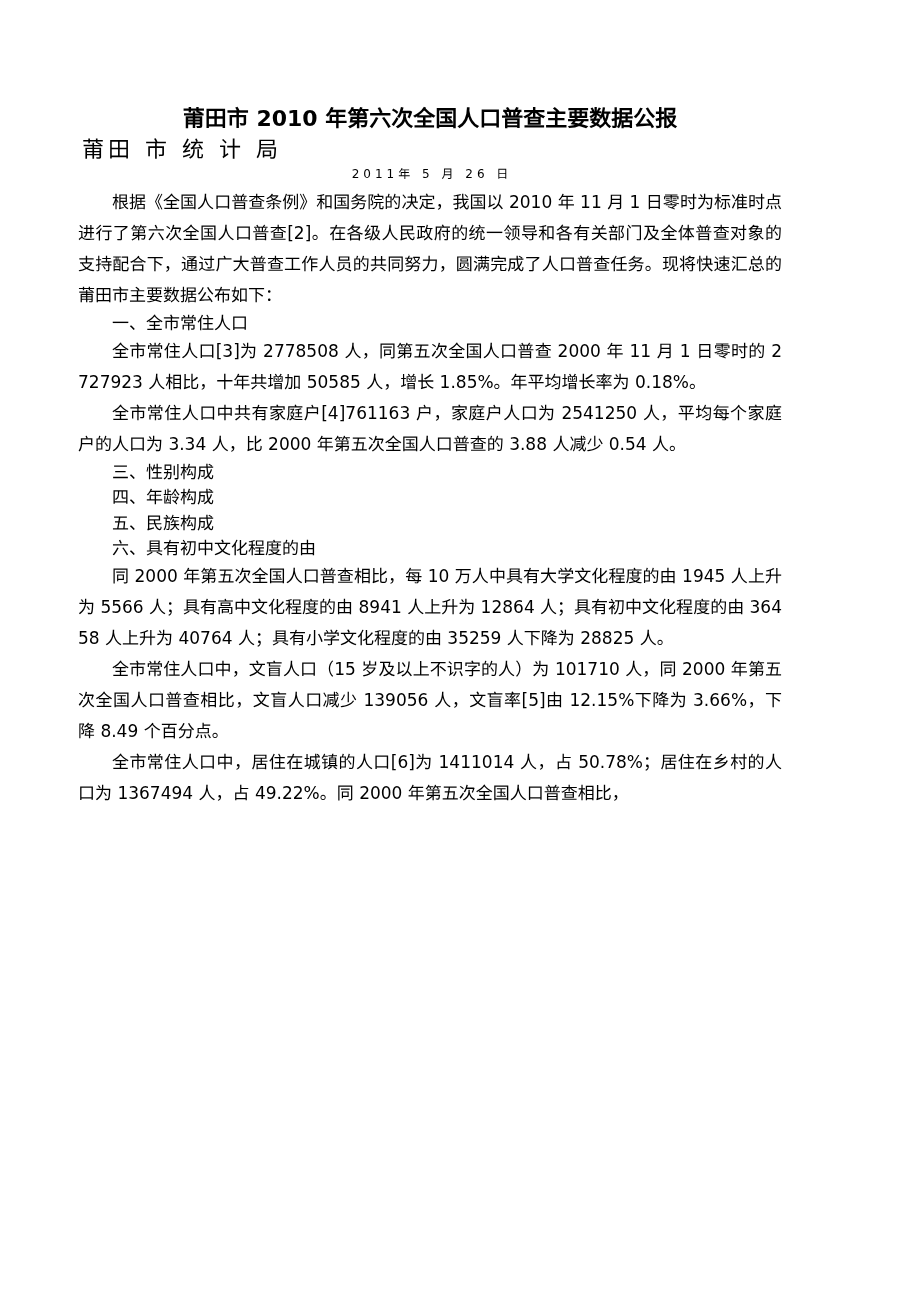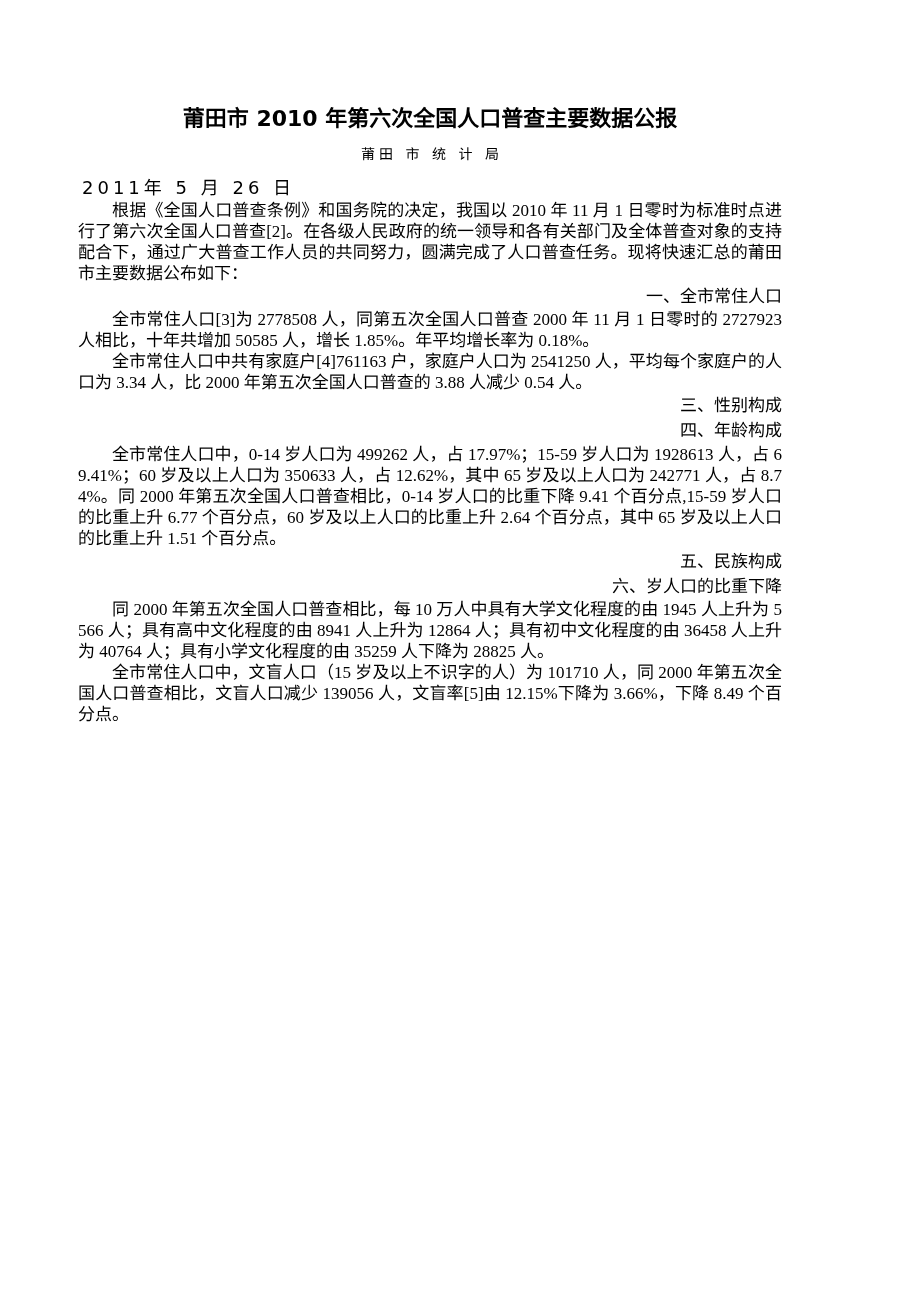--- a/index.html
+++ b/index.html
@@ -30,51 +30,49 @@
   .doc-title {
     font-size: 22px;
     font-weight: bold;
     text-align: center;
     line-height: 30px;
     letter-spacing: 0px;
     margin: 0 0 3px 0;
     white-space: nowrap;
   }
   .doc-subtitle {
-    font-size: 14px;
-    text-align: center;
+    font-size: 22px;
     line-height: 25px;
     letter-spacing: 4px;
-    margin: 8px;
+    margin: 0;
     text-indent: 4px;
   }
   .doc-date {
-    font-size: 18px;
-    text-align: left;
+    font-size: 12px;
+    text-align: center;
     line-height: 25px;
     letter-spacing: 4px;
     margin: 0 0 0 0;
     text-indent: 4px;
   }
   p.para {
     font-size: 17px;
-    line-height: 21px;
+    line-height: 31px;
     margin: 0;
     text-align: justify;
     text-justify: inter-ideograph;
     text-indent: 2em;
     word-break: break-all;
-    font-family: Liberation Serif, serif;
   }
   p.heading {
     font-size: 17px;
     line-height: 25.2px;
     margin: 0;
     text-indent: 2em;
-    text-align: right;
+    text-align: left;
     white-space: nowrap;
   }
 </style>
 </head>
 <body>
 
 <div class="page">
   <div class="doc-body">
 
     <h1 class="doc-title">莆田市 2010 年第六次全国人口普查主要数据公报</h1>
@@ -86,23 +84,23 @@
     <p class="para">根据《全国人口普查条例》和国务院的决定，我国以 2010 年 11 月 1 日零时为标准时点进行了第六次全国人口普查[2]。在各级人民政府的统一领导和各有关部门及全体普查对象的支持配合下，通过广大普查工作人员的共同努力，圆满完成了人口普查任务。现将快速汇总的莆田市主要数据公布如下：</p>
 
     <p class="heading">一、全市常住人口</p>
     <p class="para">全市常住人口[3]为 2778508 人，同第五次全国人口普查 2000 年 11 月 1 日零时的 2727923 人相比，十年共增加 50585 人，增长 1.85%。年平均增长率为 0.18%。</p>
 
     <p class="para">全市常住人口中共有家庭户[4]761163 户，家庭户人口为 2541250 人，平均每个家庭户的人口为 3.34 人，比 2000 年第五次全国人口普查的 3.88 人减少 0.54 人。</p>
 
     <p class="heading">三、性别构成</p>
 
     <p class="heading">四、年龄构成</p>
-    <p class="para">全市常住人口中，0-14 岁人口为 499262 人，占 17.97%；15-59 岁人口为 1928613 人，占 69.41%；60 岁及以上人口为 350633 人，占 12.62%，其中 65 岁及以上人口为 242771 人，占 8.74%。同 2000 年第五次全国人口普查相比，0-14 岁人口的比重下降 9.41 个百分点,15-59 岁人口的比重上升 6.77 个百分点，60 岁及以上人口的比重上升 2.64 个百分点，其中 65 岁及以上人口的比重上升 1.51 个百分点。</p>
 
     <p class="heading">五、民族构成</p>
 
-    <p class="heading">六、岁人口的比重下降</p>
+    <p class="heading">六、具有初中文化程度的由</p>
     <p class="para">同 2000 年第五次全国人口普查相比，每 10 万人中具有大学文化程度的由 1945 人上升为 5566 人；具有高中文化程度的由 8941 人上升为 12864 人；具有初中文化程度的由 36458 人上升为 40764 人；具有小学文化程度的由 35259 人下降为 28825 人。</p>
     <p class="para">全市常住人口中，文盲人口（15 岁及以上不识字的人）为 101710 人，同 2000 年第五次全国人口普查相比，文盲人口减少 139056 人，文盲率[5]由 12.15%下降为 3.66%，下降 8.49 个百分点。</p>
 
+    <p class="para">全市常住人口中，居住在城镇的人口[6]为 1411014 人，占 50.78%；居住在乡村的人口为 1367494 人，占 49.22%。同 2000 年第五次全国人口普查相比，</p>
 
   </div>
 </div>
 
 </body></html>

